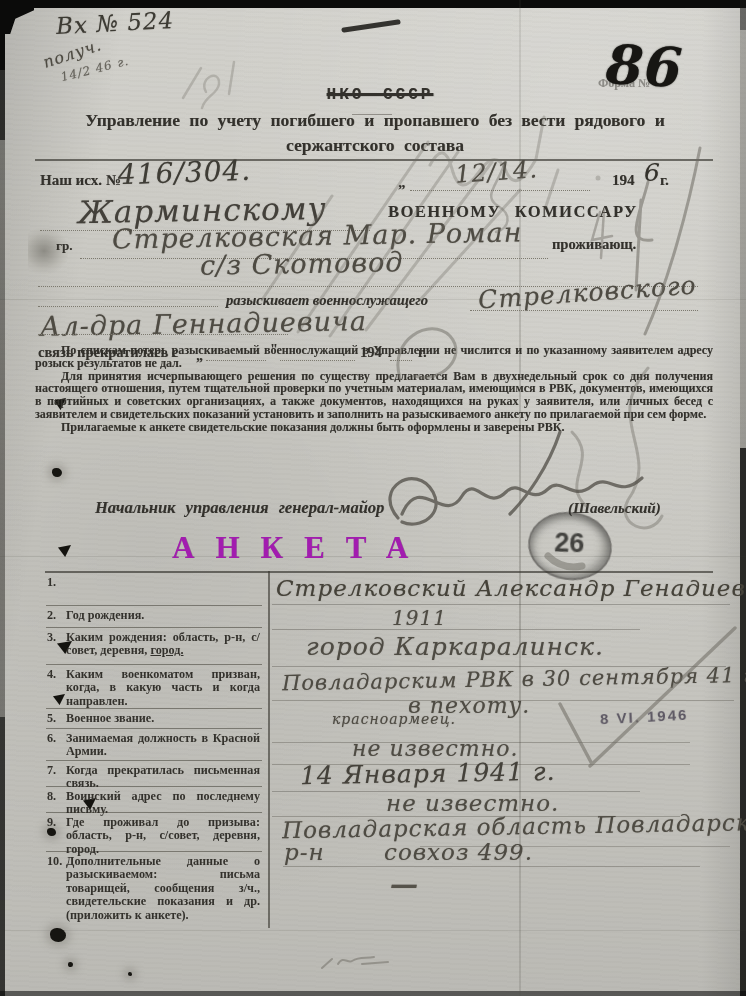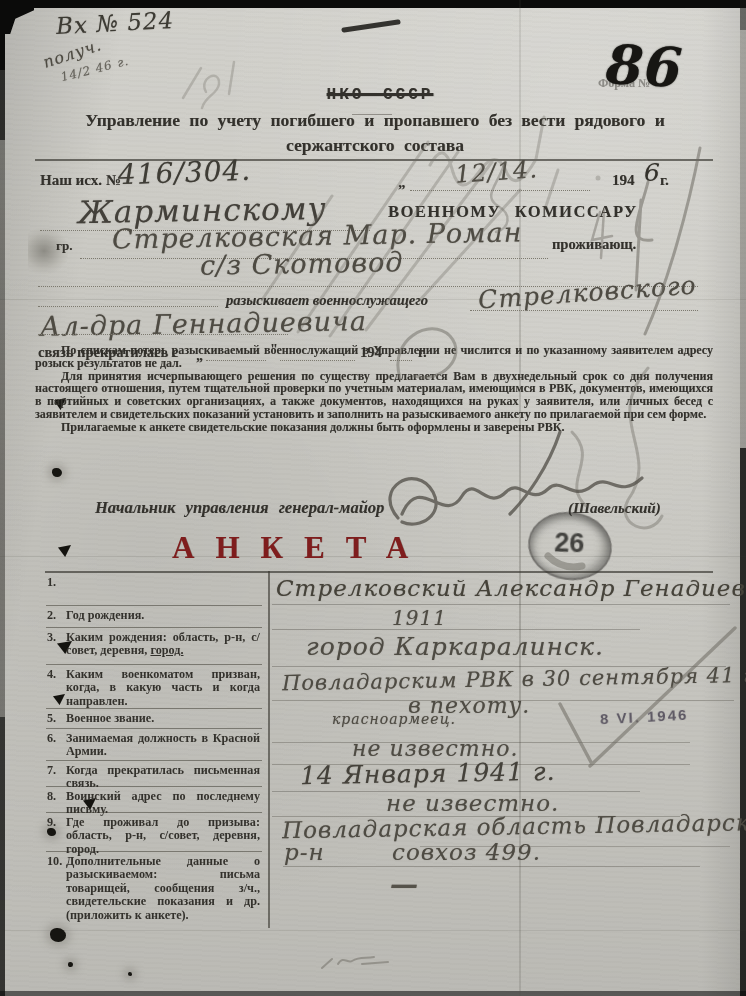--- a/index.html
+++ b/index.html
@@ -125,21 +125,21 @@
 
   <div class="abs" style="left:35px;top:344px;width:678px;font-size:12px;line-height:12.8px;text-align:justify;color:#33312c;font-weight:bold;text-shadow:.3px .3px 0 rgba(51,49,44,.3);font-family:Liberation Serif, serif;">
     <div style="text-indent:26px;">По спискам потерь разыскиваемый военнослужащий в Управлении не числится и по указанному заявителем адресу розыск результатов не дал.</div>
     <div style="text-indent:26px;">Для принятия исчерпывающего решения по существу предлагается Вам в двухнедельный срок со дня получения настоящего отношения, путем тщательной проверки по учетным материалам, имеющимся в РВК, документов, имеющихся в партийных и советских организациях, а также документов, находящихся на руках у заявителя, или личных бесед с заявителем и свидетельских показаний установить и заполнить на разыскиваемого анкету по прилагаемой при сем форме.</div>
     <div style="text-indent:26px;">Прилагаемые к анкете свидетельские показания должны быть оформлены и заверены РВК.</div>
   </div>
 
   <div class="abs print" style="left:95px;top:498px;font-size:16.5px;font-style:italic;word-spacing:6px;">Начальник управления генерал-майор</div>
   <div class="abs print" style="left:568px;top:500px;font-size:15px;font-style:italic;">(Шавельский)</div>
 
-  <div class="abs print" style="left:172px;top:530px;font-size:31px;letter-spacing:21px;color:#7f1d1d;">АНКЕТА</div>
+  <div class="abs print" style="left:172px;top:530px;font-size:31px;letter-spacing:21px;color:#a21caf;">АНКЕТА</div>
   <div class="abs stamp-round" style="left:528px;top:512px;width:80px;height:64px;">
     <div class="abs stamp-num" style="left:24px;top:14px;font-size:27px;transform:rotate(-6deg);filter:blur(.4px);">26</div>
   </div>
 
   <div class="abs strong-line" style="left:45px;top:571px;width:668px;"></div>
   <div class="abs vline" style="left:268px;top:571px;height:357px;"></div>
 
   <div class="abs" style="left:46px;top:573px;width:216px;">
     <div class="cellrow" style="height:33px;">
       <span class="cellnum">1.</span>
@@ -198,21 +198,21 @@
   <div class="abs hw" style="left:392px;top:606px;font-size:20px;">1911</div>
   <div class="abs hw" style="left:306px;top:632px;font-size:25px;">город Каркаралинск.</div>
   <div class="abs hw" style="left:282px;top:667px;font-size:21px;transform:rotate(-1deg);">Повладарским РВК в 30 сентября 41 г.</div>
   <div class="abs hw" style="left:408px;top:693px;font-size:22px;">в пехоту.</div>
   <div class="abs hw" style="left:332px;top:711px;font-size:14px;">красноармеец.</div>
   <div class="abs hw" style="left:352px;top:736px;font-size:22px;">не известно.</div>
   <div class="abs hw" style="left:300px;top:759px;font-size:25px;transform:rotate(-1deg);color:#44413a;">14 Января 1941 г.</div>
   <div class="abs hw" style="left:386px;top:790px;font-size:23px;">не известно.</div>
   <div class="abs hw" style="left:282px;top:813px;font-size:23px;transform:rotate(-1deg);">Повладарская область Повладарский</div>
   <div class="abs hw" style="left:284px;top:839px;font-size:23px;">р-н</div>
-  <div class="abs hw" style="left:392px;top:839px;font-size:23px;">совхоз 499.</div>
+  <div class="abs hw" style="left:384px;top:839px;font-size:23px;">совхоз 499.</div>
   <div class="abs hw" style="left:390px;top:868px;font-size:28px;font-weight:bold;color:#55524a;">—</div>
 
   <div class="abs datestamp" style="left:600px;top:708px;font-size:15px;transform:rotate(-3deg);">8 VI. 1946</div>
 
   <svg class="abs marks" width="746" height="996" viewBox="0 0 746 996">
     <g fill="none" stroke="#6e6b63" stroke-linecap="round">
 
       <path d="M344,30 L398,22" stroke="#22211e" stroke-width="5" opacity=".9"></path>
 
       <g opacity=".3" stroke-width="2.5">

